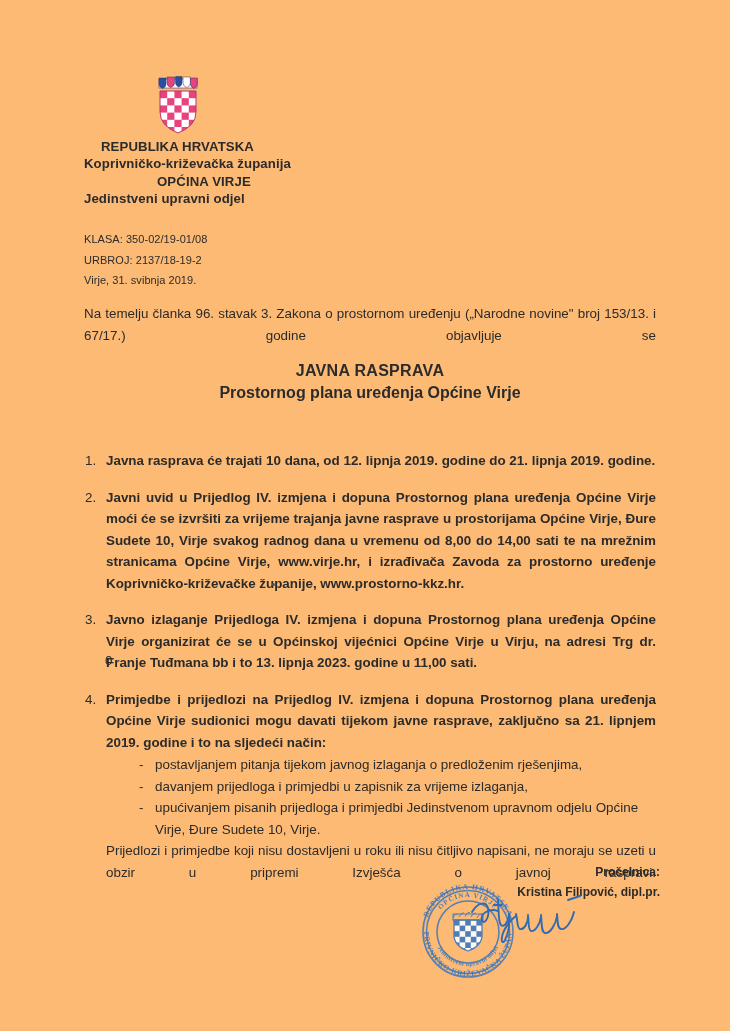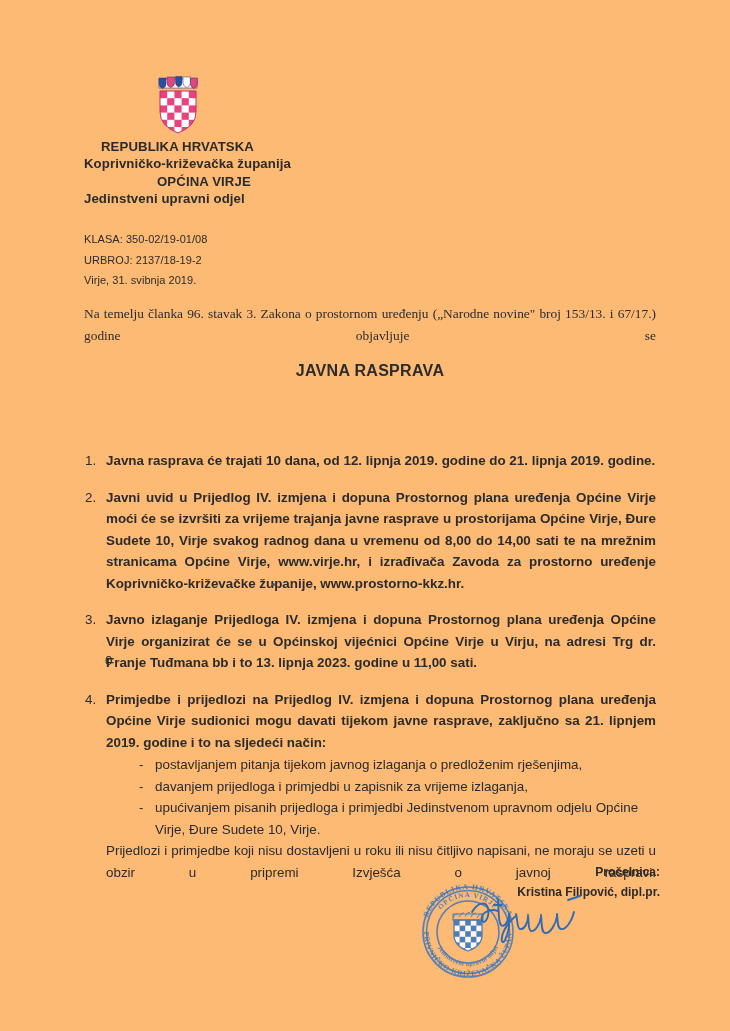--- a/index.html
+++ b/index.html
@@ -60,21 +60,20 @@
 
   
   .intro {
     position: absolute;
     left: 84px;
     top: 303px;
     width: 572px;
     font-size: 13.4px;
     line-height: 21.5px;
     text-align: justify;
-    font-family: Liberation Serif, serif;
   }
   .intro::after {
     content: "";
     display: inline-block;
     width: 100%;
   }
 
   
   .title-block {
     position: absolute;
@@ -251,20 +250,21 @@
   <div class="klasa-block">
     <div>KLASA: 350-02/19-01/08</div>
     <div>URBROJ: 2137/18-19-2</div>
     <div>Virje,  31. svibnja 2019.</div>
   </div>
 
   <div class="intro">Na temelju članka 96. stavak 3. Zakona o prostornom uređenju („Narodne novine" broj 153/13. i 67/17.) godine objavljuje se</div>
 
   <div class="title-block">
     <div class="title-main">JAVNA RASPRAVA</div>
+    <div>Prostornog plana uređenja Općine  Virje</div>
   </div>
 
   <div class="list">
 
     <div class="li">
       <span class="li-num">1.</span>
       <span class="li-body">Javna rasprava će trajati 10 dana, od 12. lipnja 2019. godine do 21. lipnja 2019. godine.</span>
     </div>
 
     <div class="li">

